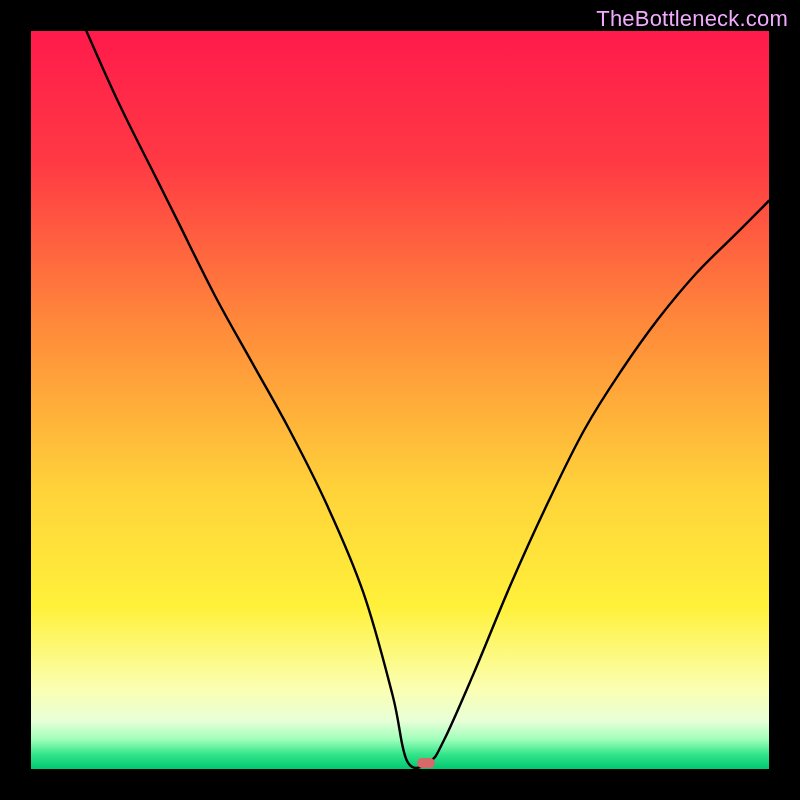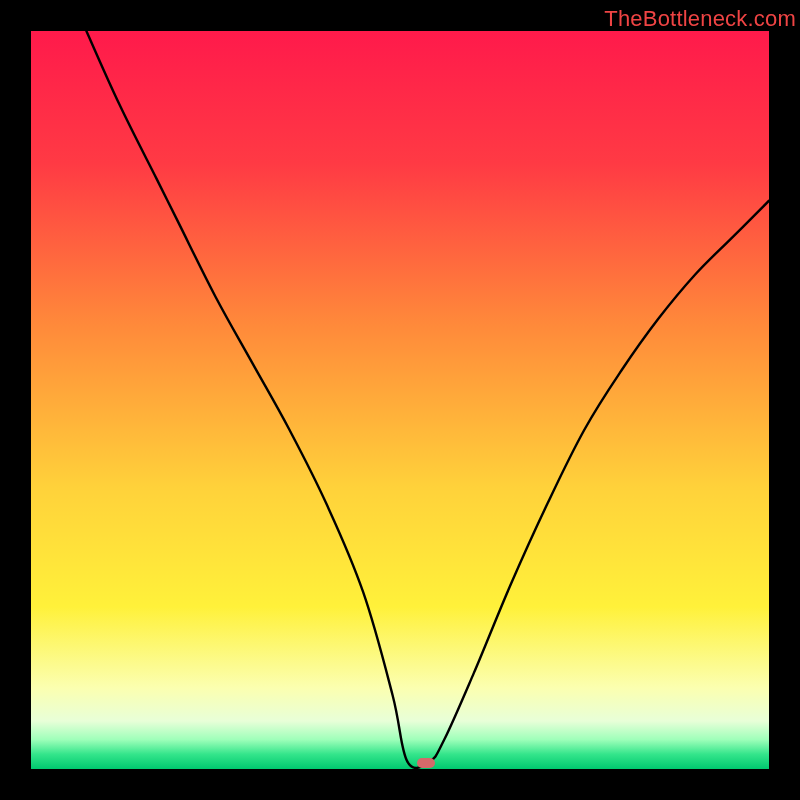--- a/index.html
+++ b/index.html
@@ -37,22 +37,22 @@
     position: absolute;
     width: 18px;
     height: 10px;
     border-radius: 5px;
     background: #d46a6a;
     transform: translate(-50%, -50%);
   }
   .watermark {
     position: absolute;
     top: 6px;
-    right: 4px;
-    color: #ef4444;
+    right: 12px;
+    color: #f0abfc;
     font-size: 22px;
     font-weight: 500;
     letter-spacing: 0.2px;
     user-select: none;
   }
 </style>
 </head>
 <body>
 
 <div class="stage">

